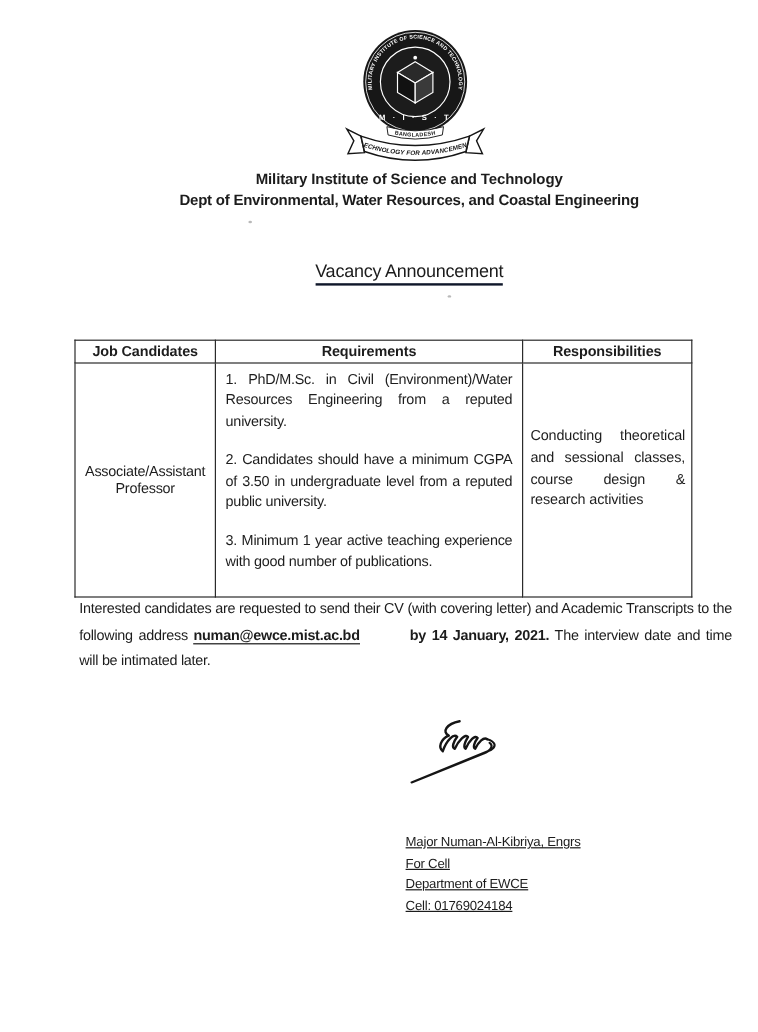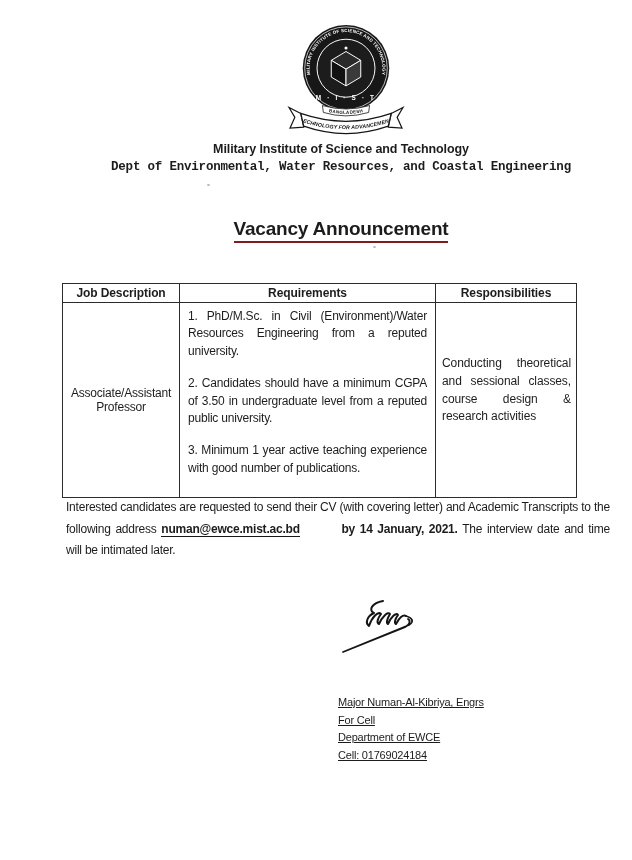--- a/index.html
+++ b/index.html
@@ -35,37 +35,36 @@
   .org-line1 {
     font-size: 12.5px;
     font-weight: bold;
     letter-spacing: -0.1px;
     margin-bottom: 4px;
   }
   .org-line2 {
     font-size: 12.5px;
     font-weight: bold;
     letter-spacing: -0.2px;
-    font-family: Liberation Mono, monospace;
   }
 
   
   .doc-title-wrap {
     position: absolute;
     left: 50px;
     top: 218px;
     width: 582px;
     text-align: center;
   }
   .doc-title {
     display: inline-block;
-    font-size: 19px;
-    font-weight: bold;
-    letter-spacing: -0.2px;
-    border-bottom: 2px solid #7f1d1d;
+    font-size: 15px;
+    font-weight: normal;
+    letter-spacing: -0.2px;
+    border-bottom: 2px solid #0f172a;
     padding-bottom: 1px;
   }
 
   
   table.vacancy {
     position: absolute;
     left: 62px;
     top: 283px;
     width: 514px;
     border-collapse: collapse;
@@ -215,21 +214,21 @@
   </div>
 
   <table class="vacancy">
     <colgroup>
       <col class="c-job">
         <col class="c-req">
         <col class="c-resp">
     </colgroup>
     <thead>
       <tr>
-        <th>Job Description</th>
+        <th>Job Candidates</th>
         <th>Requirements</th>
         <th>Responsibilities</th>
       </tr>
     </thead>
     <tbody>
       <tr>
         <td class="cell-job">Associate/Assistant Professor</td>
         <td class="cell-req">
           <p>1. PhD/M.Sc. in Civil (Environment)/Water Resources Engineering from a reputed university.</p>
           <p>2. Candidates should have a minimum CGPA of 3.50 in undergraduate level from a reputed public university.</p>

